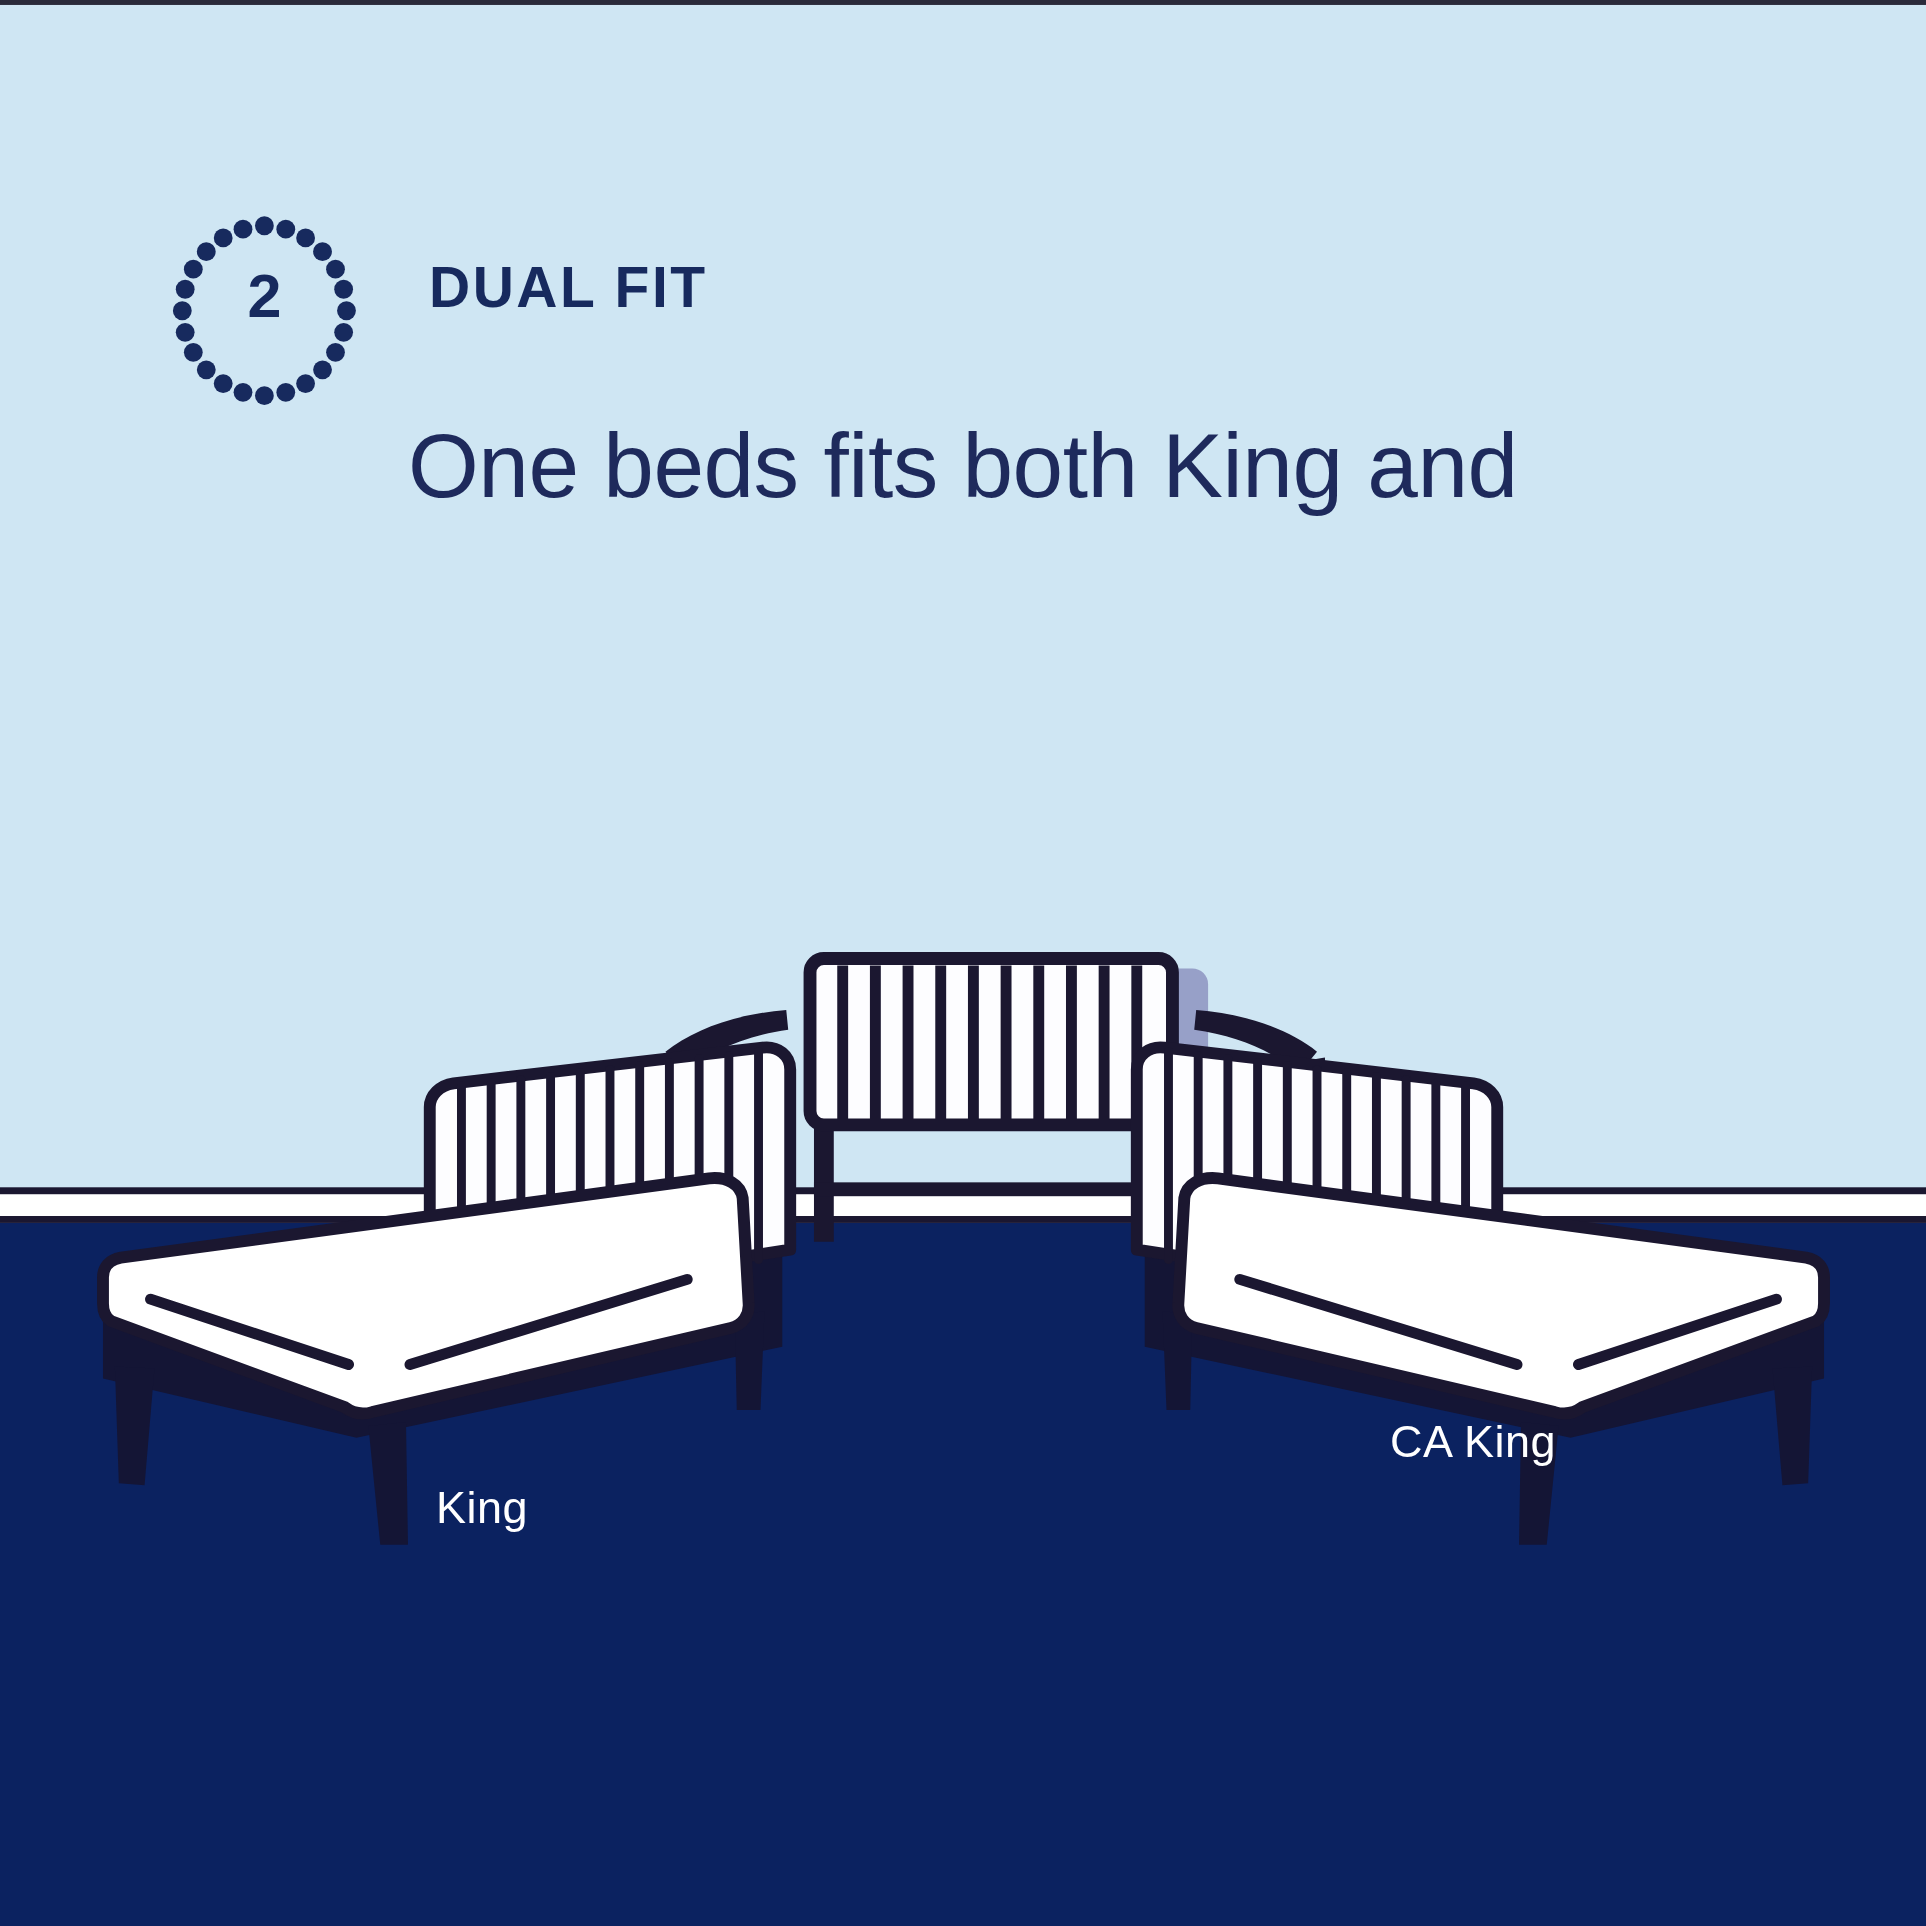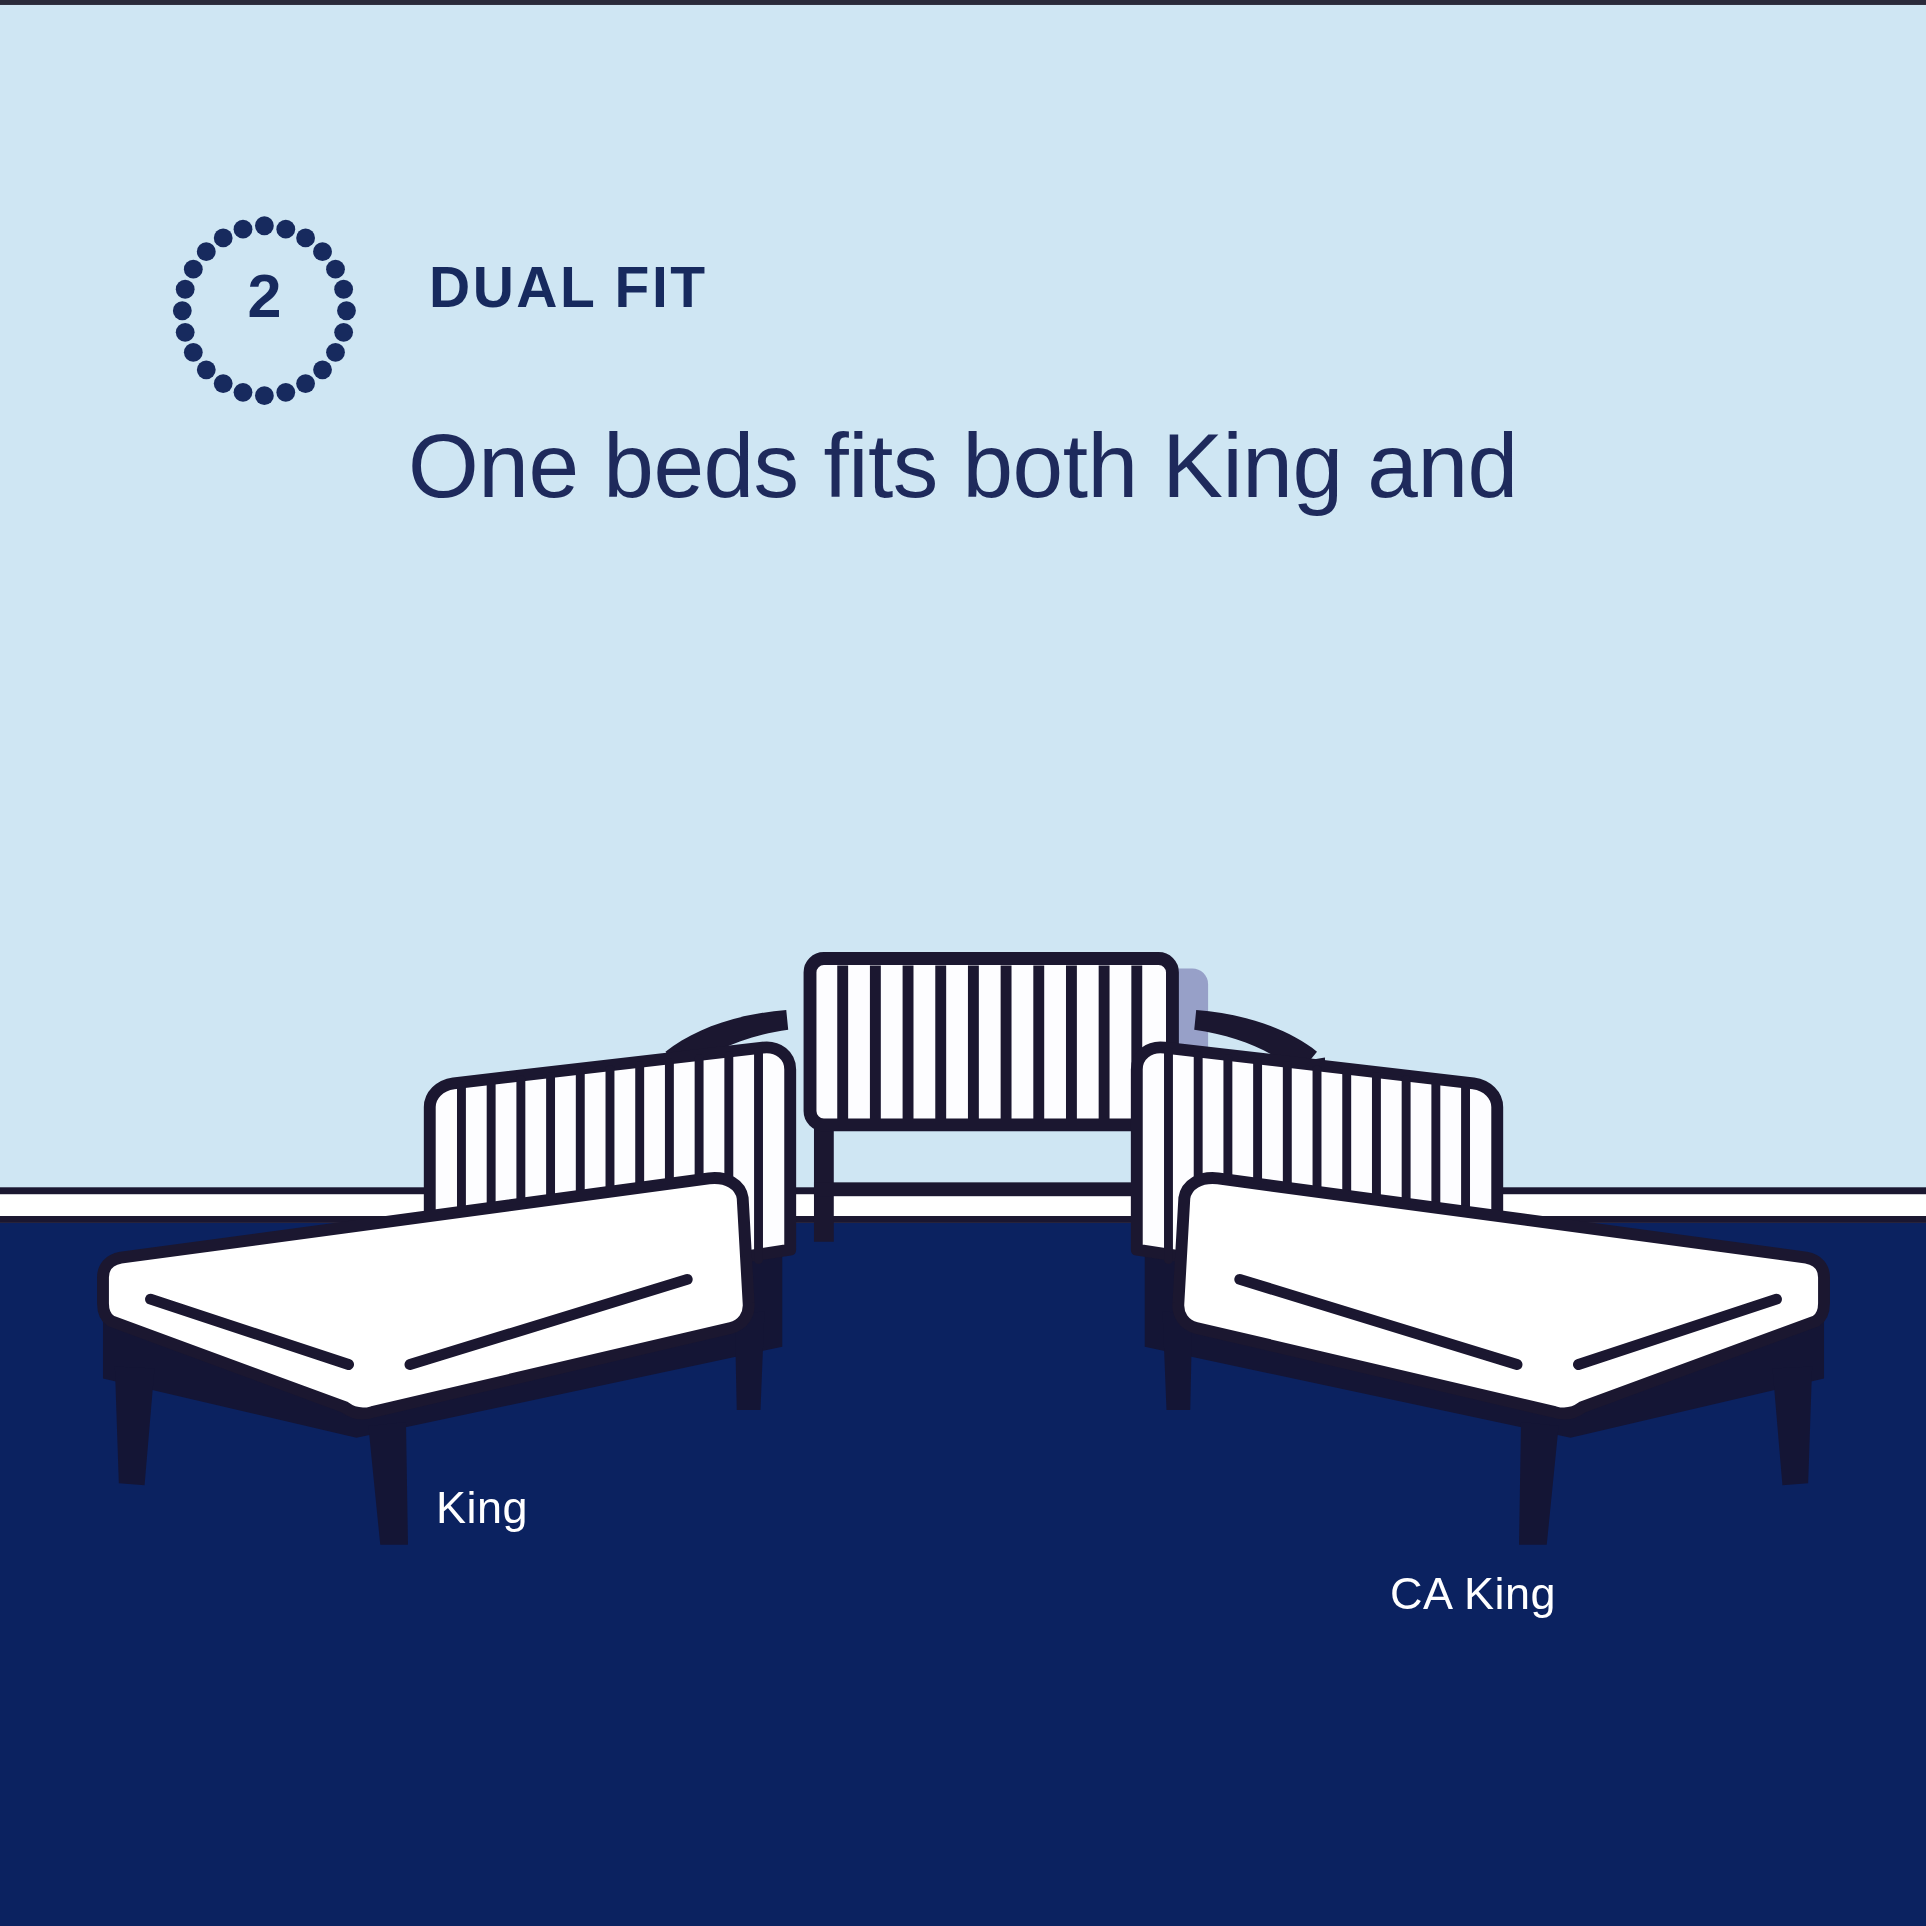--- a/index.html
+++ b/index.html
@@ -84,21 +84,21 @@
   .bed-caption {
     position: absolute;
     font-size: 45px;
     font-weight: 400;
     color: #ffffff;
     letter-spacing: 0.5px;
     white-space: nowrap;
     line-height: 1;
   }
   #caption-king   { left: 436px;  top: 1485px; }
-  #caption-caking { left: 1390px; top: 1571px; }
+  #caption-caking { left: 1390px; top: 1419px; }
 </style>
 </head>
 <body>
 
 <div id="stage">
 
   <svg id="scene-svg" viewBox="0 0 1946 1946">
     <defs>
 
       <clipPath id="canvasClip">

